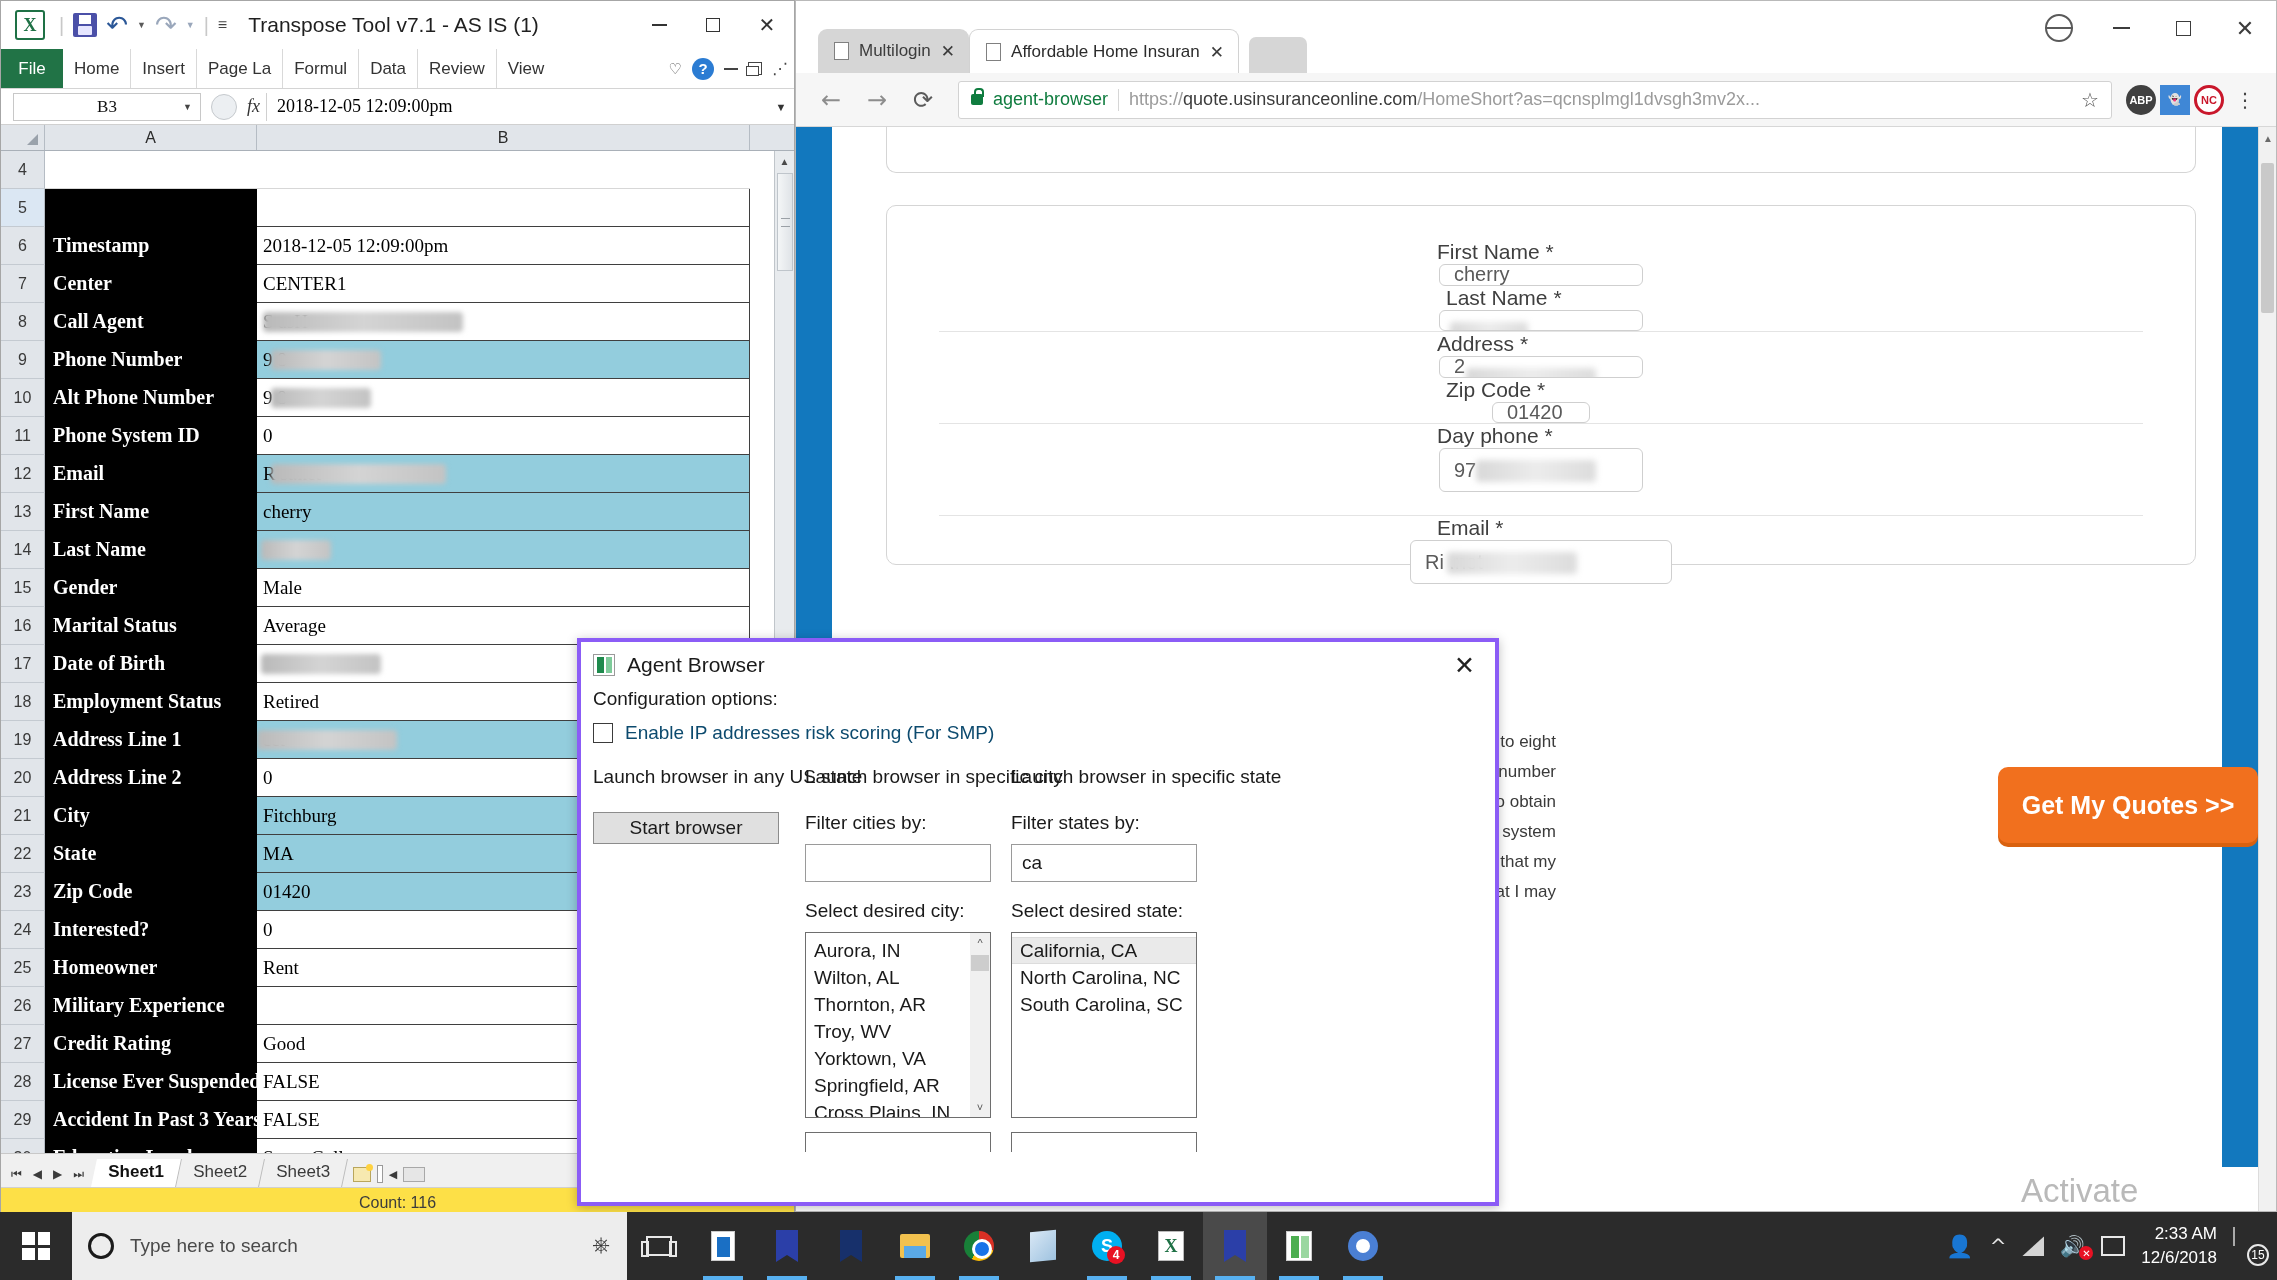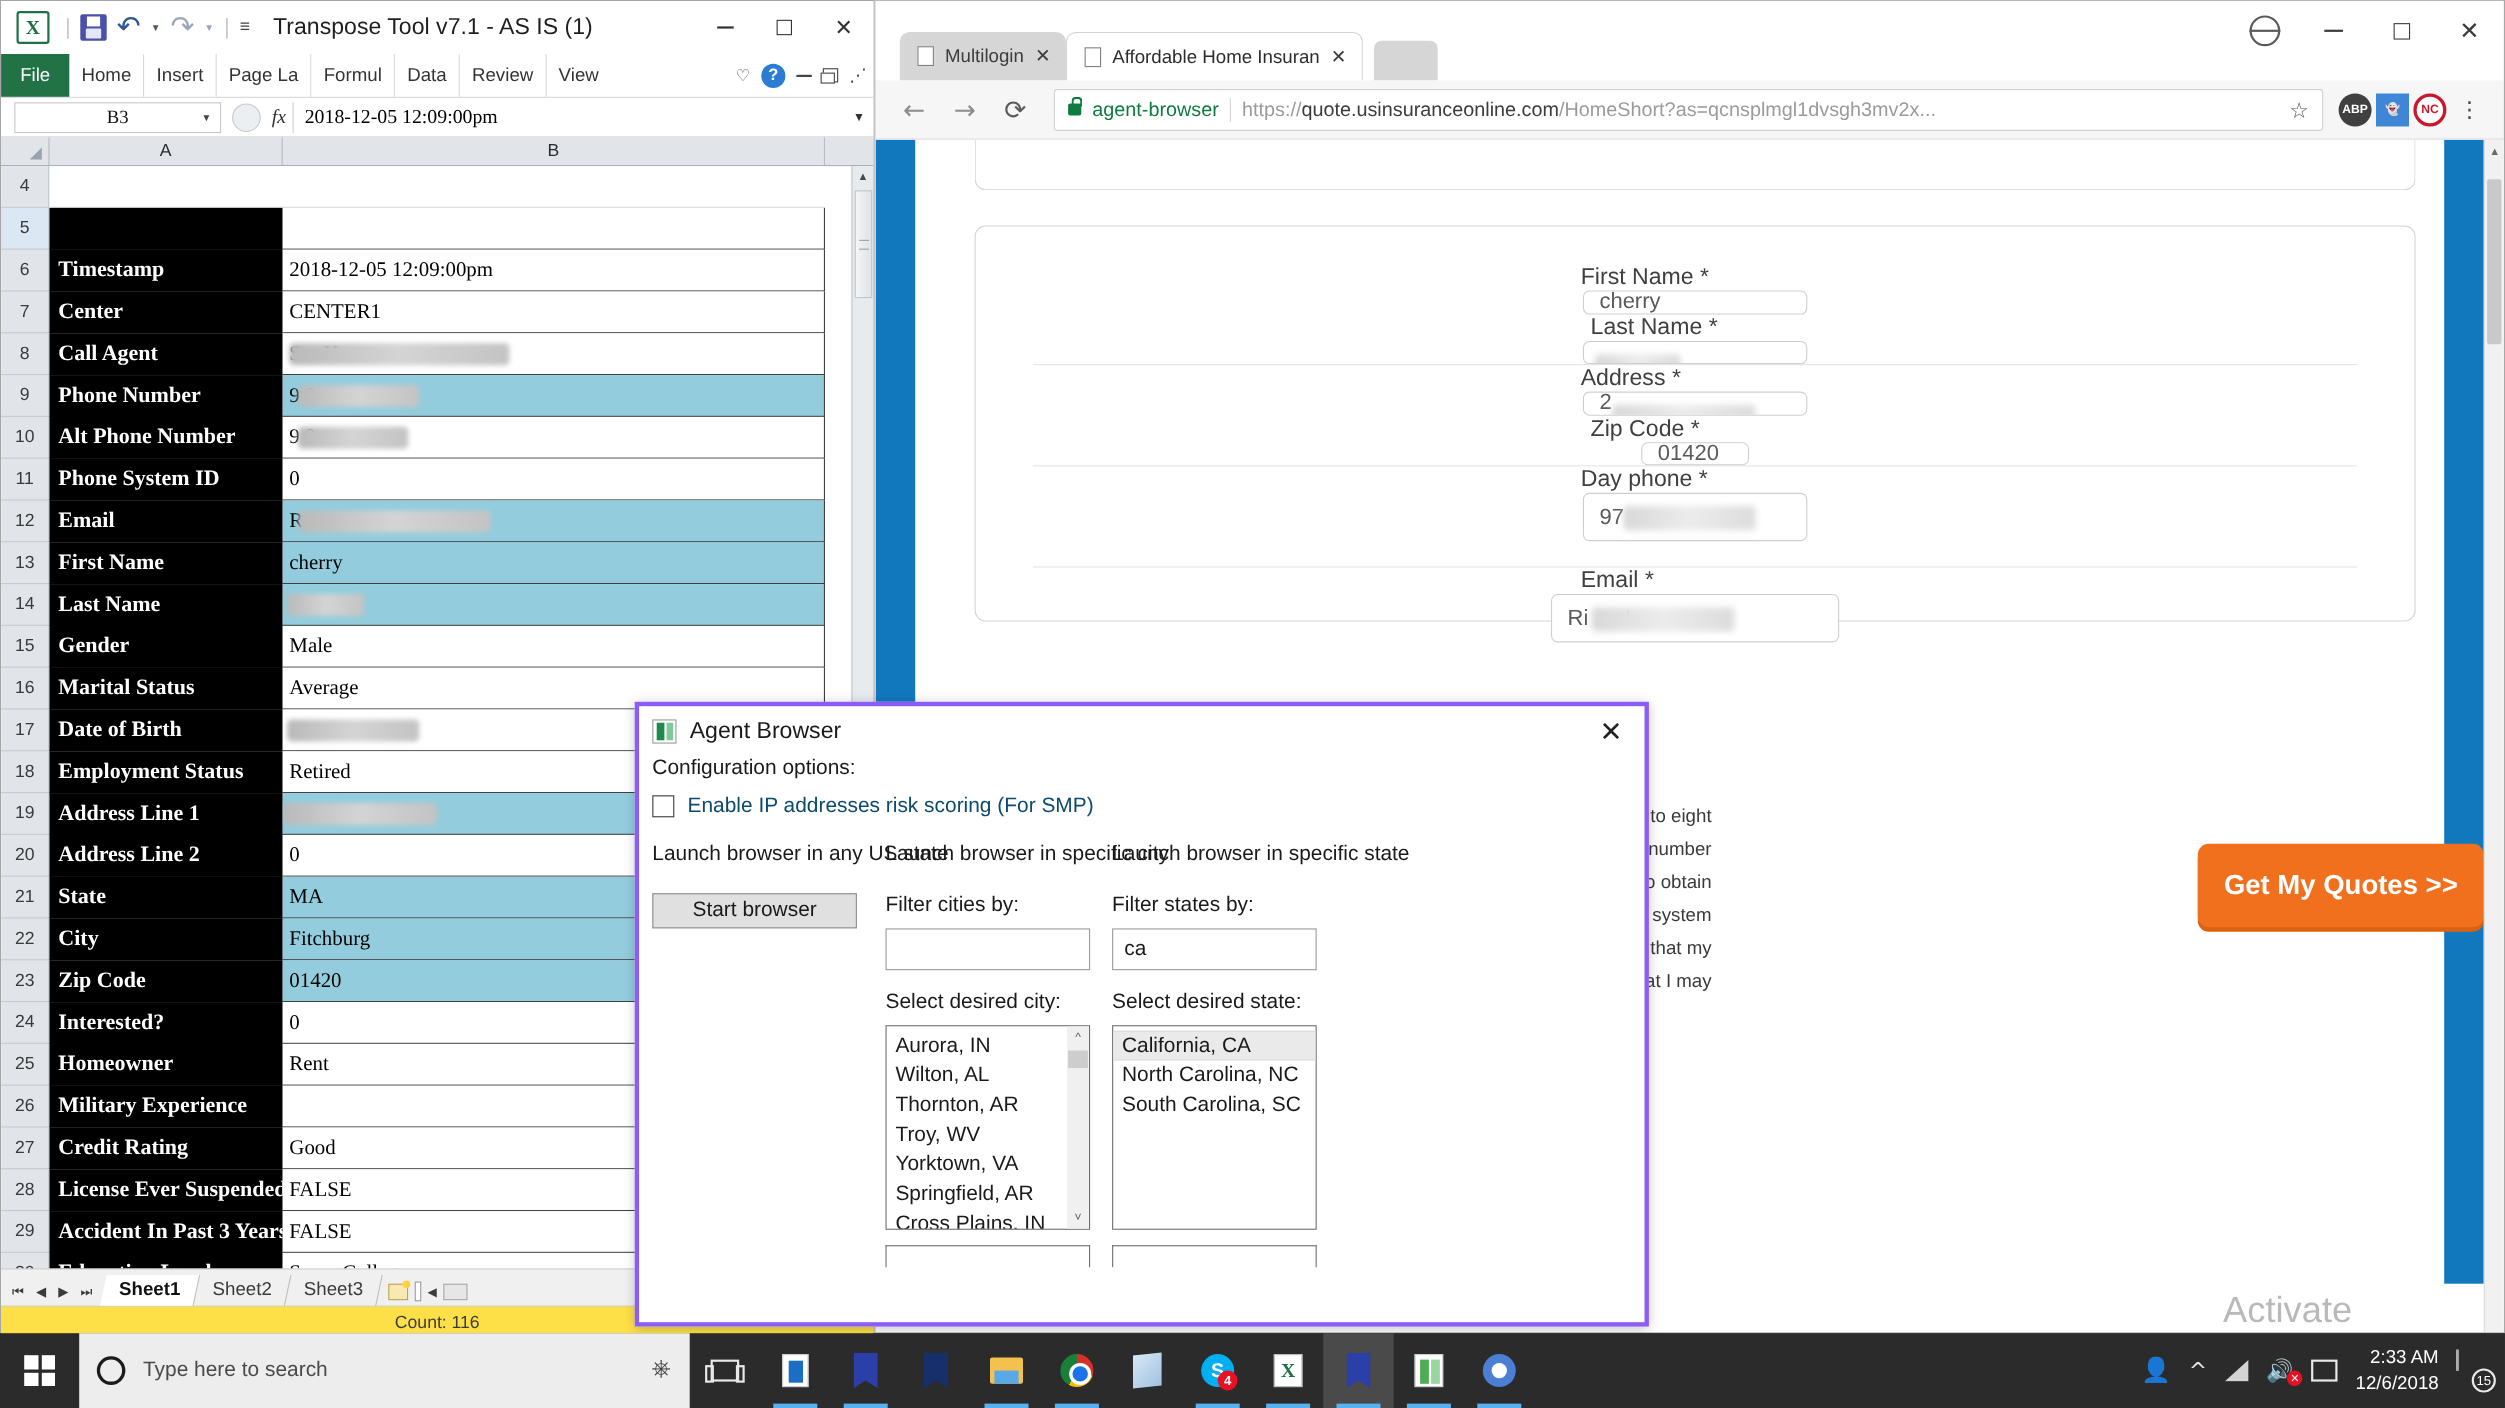--- a/index.html
+++ b/index.html
@@ -563,29 +563,29 @@
               <span class="redact" style="left: 0px; width: 140px; top: 9px;"></span>
             </div>
           </div>
           <div class="xl-row">
             <div class="cell-a">Address Line 2</div>
             <div class="cell-b">
               <span>0</span>
             </div>
           </div>
           <div class="xl-row">
+            <div class="cell-a">City</div>
+            <div class="cell-b hl">
+              <span>Fitchburg</span>
+            </div>
+          </div>
+          <div class="xl-row">
             <div class="cell-a">State</div>
             <div class="cell-b hl">
               <span>MA</span>
-            </div>
-          </div>
-          <div class="xl-row">
-            <div class="cell-a">City</div>
-            <div class="cell-b hl">
-              <span>Fitchburg</span>
             </div>
           </div>
           <div class="xl-row">
             <div class="cell-a">Zip Code</div>
             <div class="cell-b hl">
               <span>01420</span>
             </div>
           </div>
           <div class="xl-row">
             <div class="cell-a">Interested?</div>

